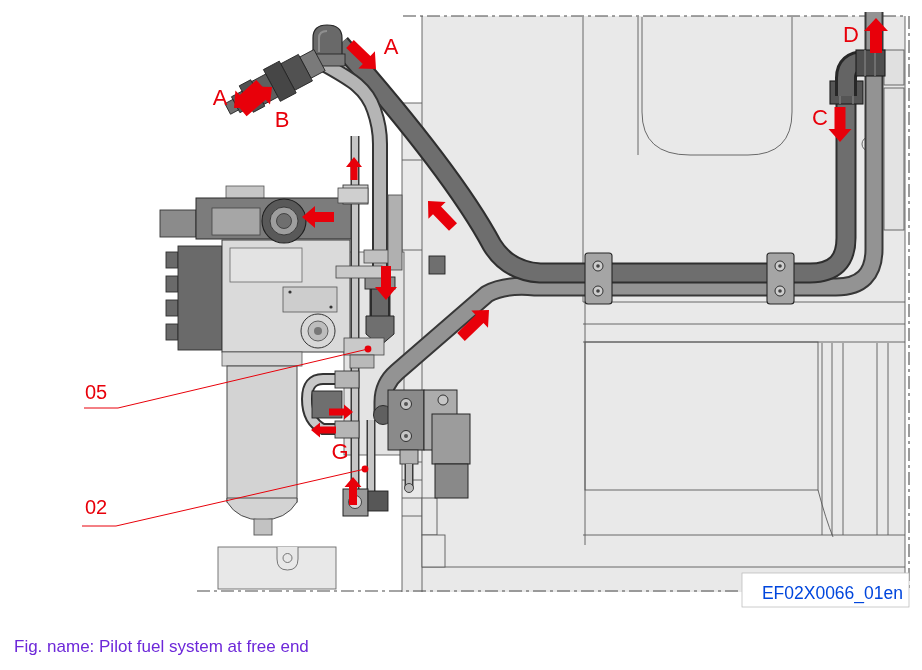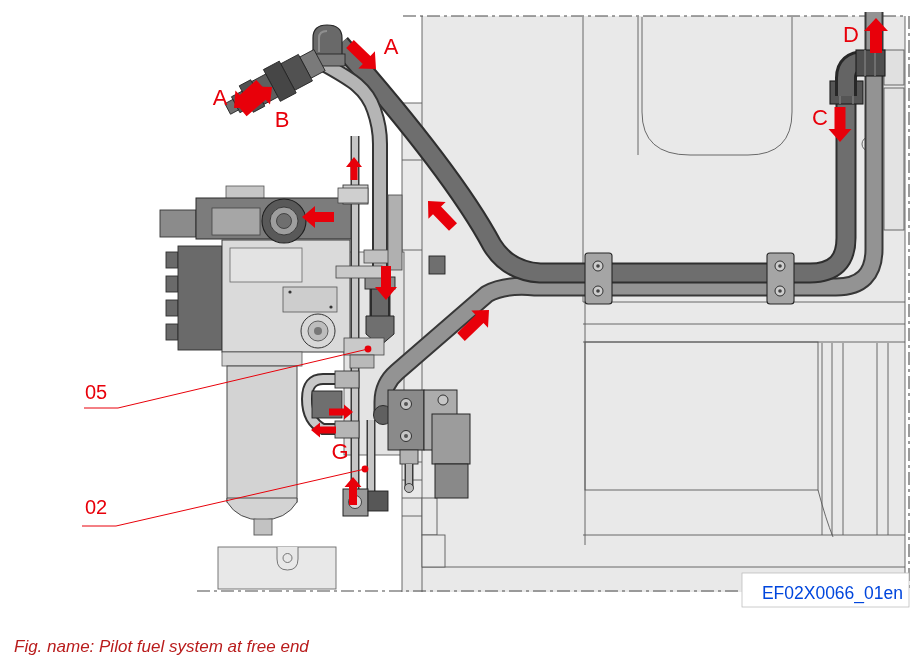--- a/index.html
+++ b/index.html
@@ -1,20 +1,20 @@
 <!DOCTYPE html>
 <html><head>
 <meta charset="utf-8">
 <style>
   html,body{margin:0;padding:0;background:#fff;}
   .stage{position:relative;width:922px;height:670px;background:#fff;
          font-family:"Liberation Sans",sans-serif;overflow:hidden;}
   .stage svg{position:absolute;left:0;top:0;}
-  .caption{position:absolute;left:14px;top:637px;font-style:italic;
-           font-size:17px;color:#b91c1c;white-space:nowrap;}
+  .caption{position:absolute;left:14px;top:637px;
+           font-size:17px;color:#6d28d9;white-space:nowrap;}
   text{font-family:"Liberation Sans",sans-serif;}
 </style>
 </head>
 <body>
 
 <div class="stage">
 <svg width="922" height="670" viewBox="0 0 922 670">
 
   <g stroke-linecap="butt" stroke-linejoin="miter">
     <rect x="422" y="16" width="483" height="576" fill="#e9e9e9"></rect>

